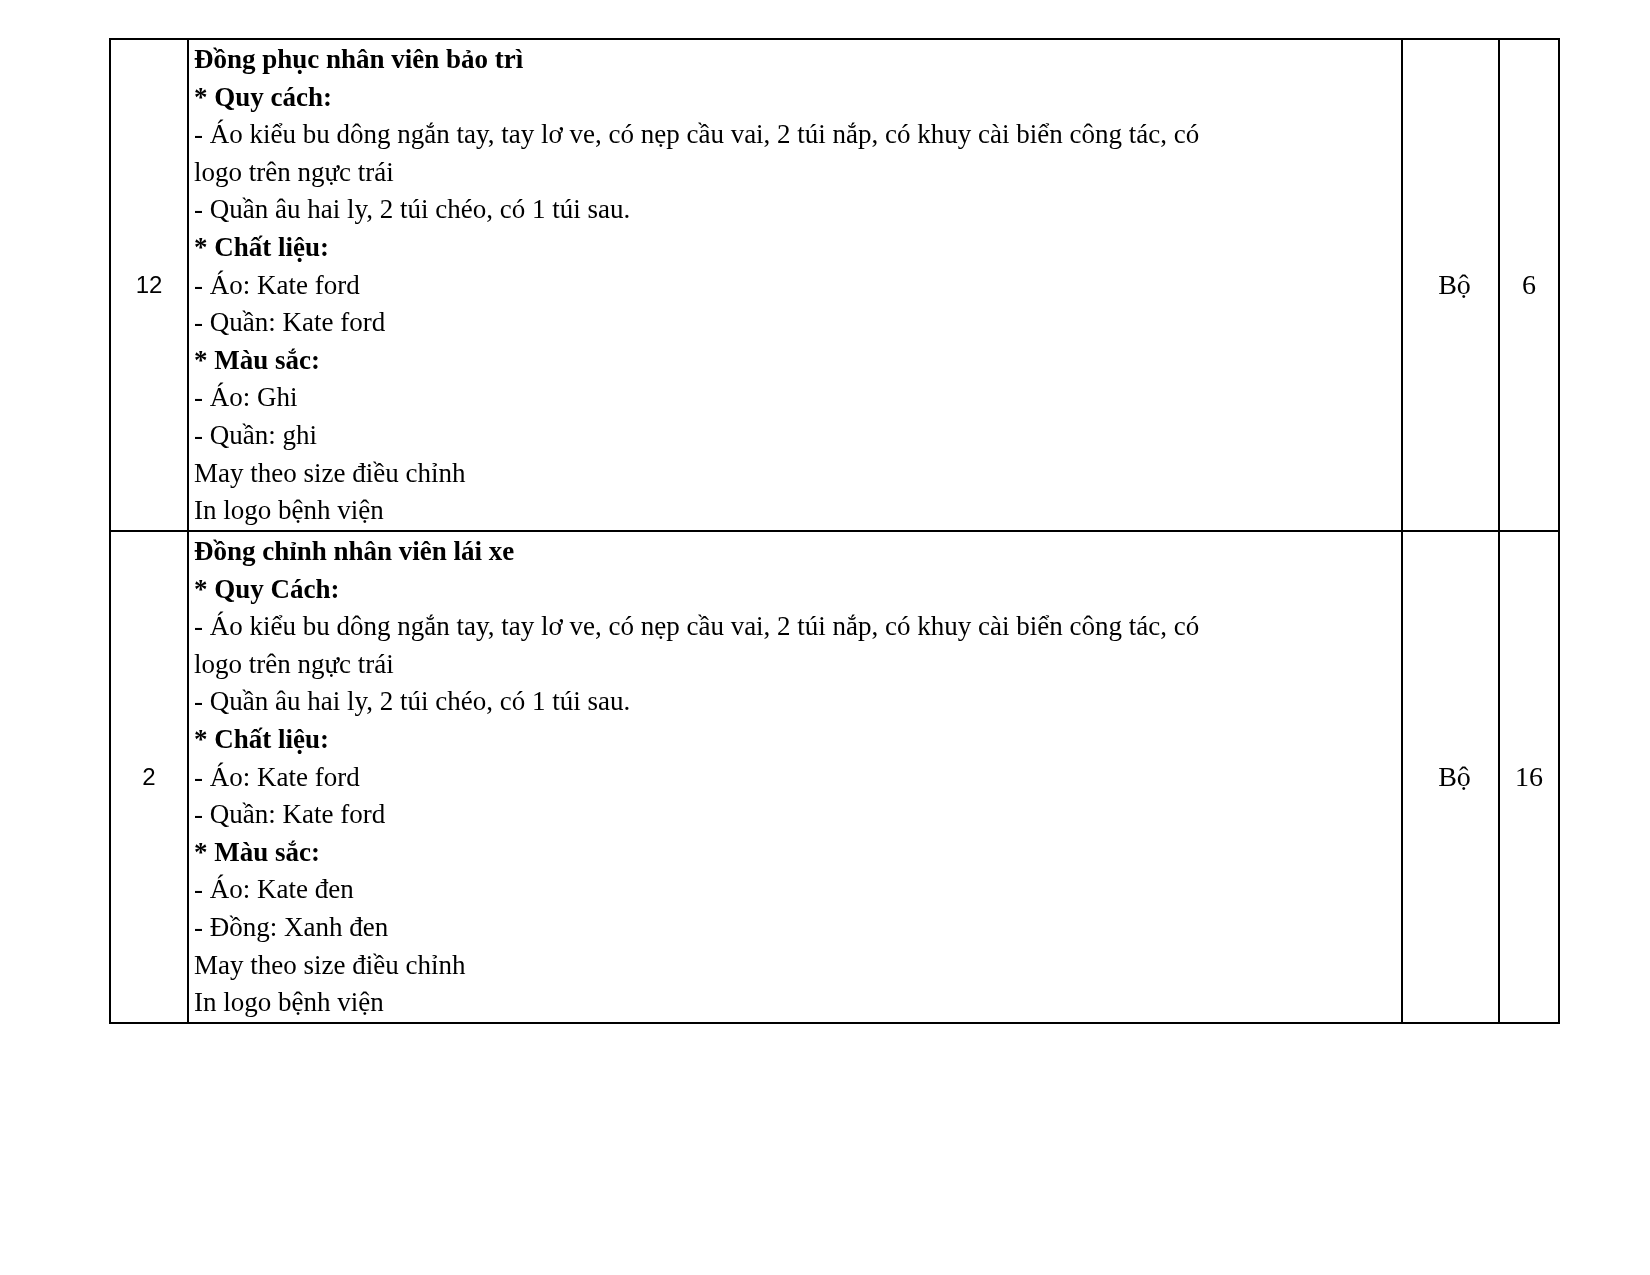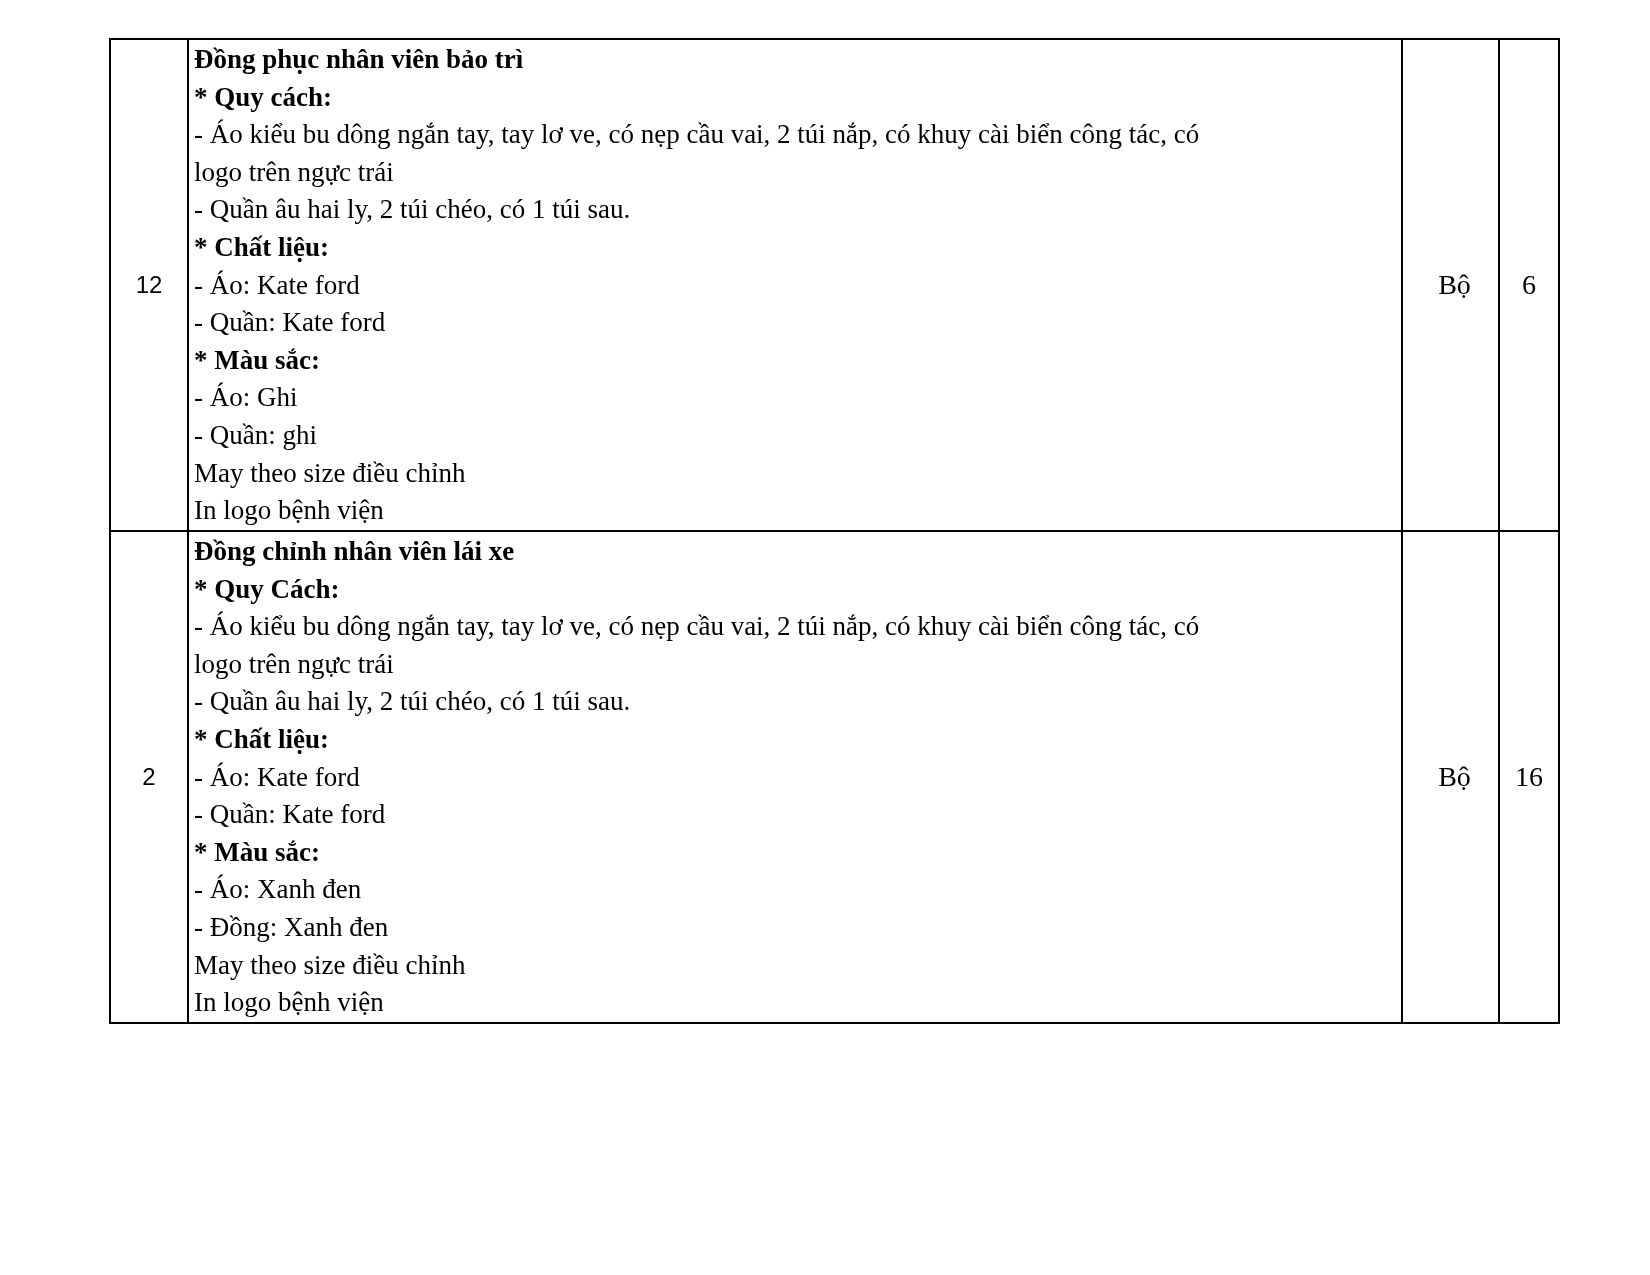--- a/index.html
+++ b/index.html
@@ -104,21 +104,21 @@
     <td class="col-desc">
           <div class="desc-line bold">Đồng chỉnh nhân viên lái xe</div>
           <div class="desc-line bold">* Quy Cách:</div>
           <div class="desc-line">- Áo kiểu bu dông ngắn tay, tay lơ ve, có nẹp cầu vai, 2 túi nắp, có khuy cài biển công tác, có</div>
           <div class="desc-line">logo trên ngực trái</div>
           <div class="desc-line">- Quần âu hai ly, 2 túi chéo, có 1 túi sau.</div>
           <div class="desc-line bold">* Chất liệu:</div>
           <div class="desc-line">- Áo: Kate ford</div>
           <div class="desc-line">- Quần: Kate ford</div>
           <div class="desc-line bold">* Màu sắc:</div>
-          <div class="desc-line">- Áo: Xanh đen</div>
+          <div class="desc-line">- Áo: Kate đen</div>
           <div class="desc-line">- Đồng: Xanh đen</div>
           <div class="desc-line">May theo size điều chỉnh</div>
           <div class="desc-line">In logo bệnh viện</div>
         </td>
     <td class="col-unit">
       <span>Bộ</span>
     </td>
     <td class="col-qty">
       <span>16</span>
     </td>

